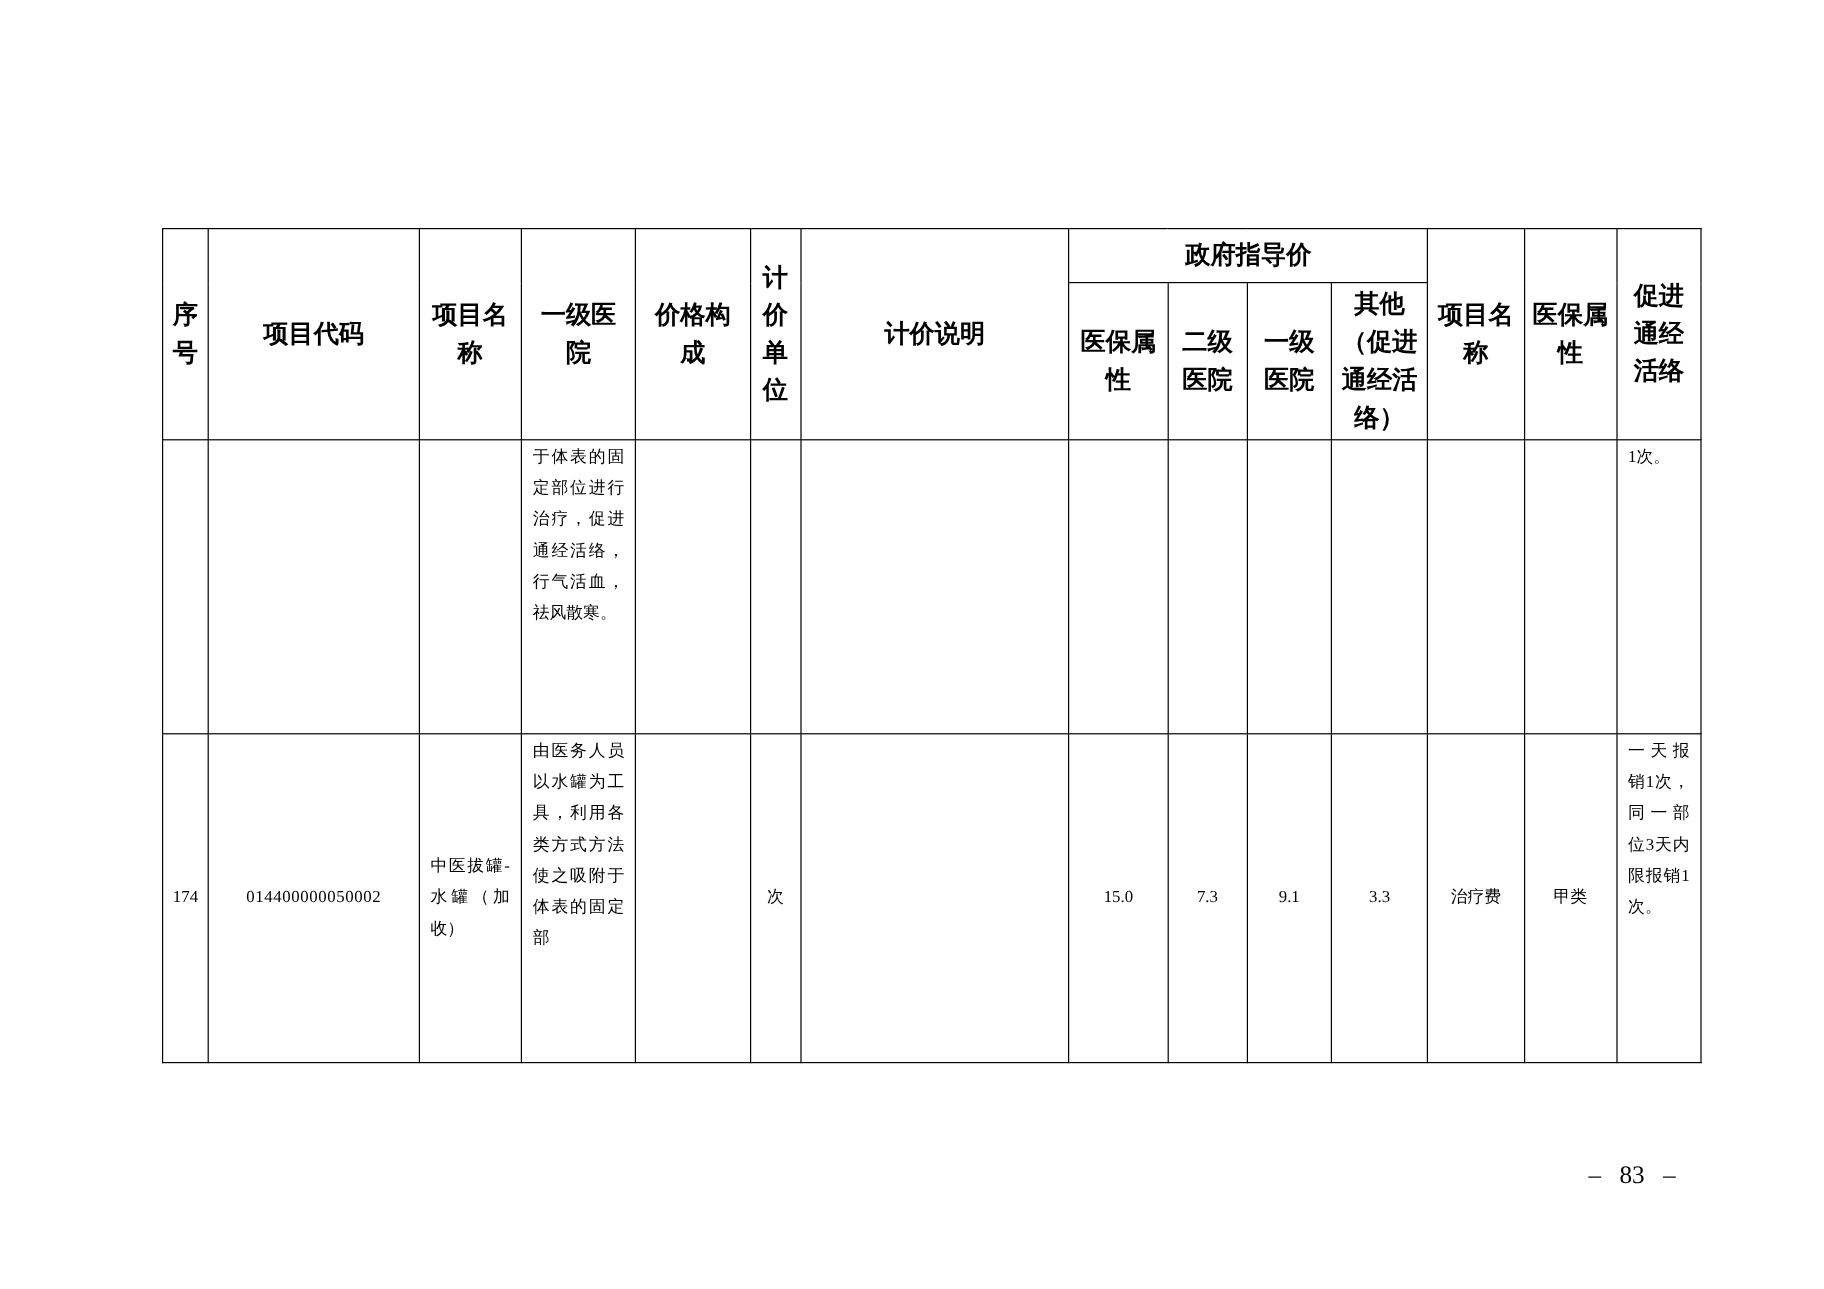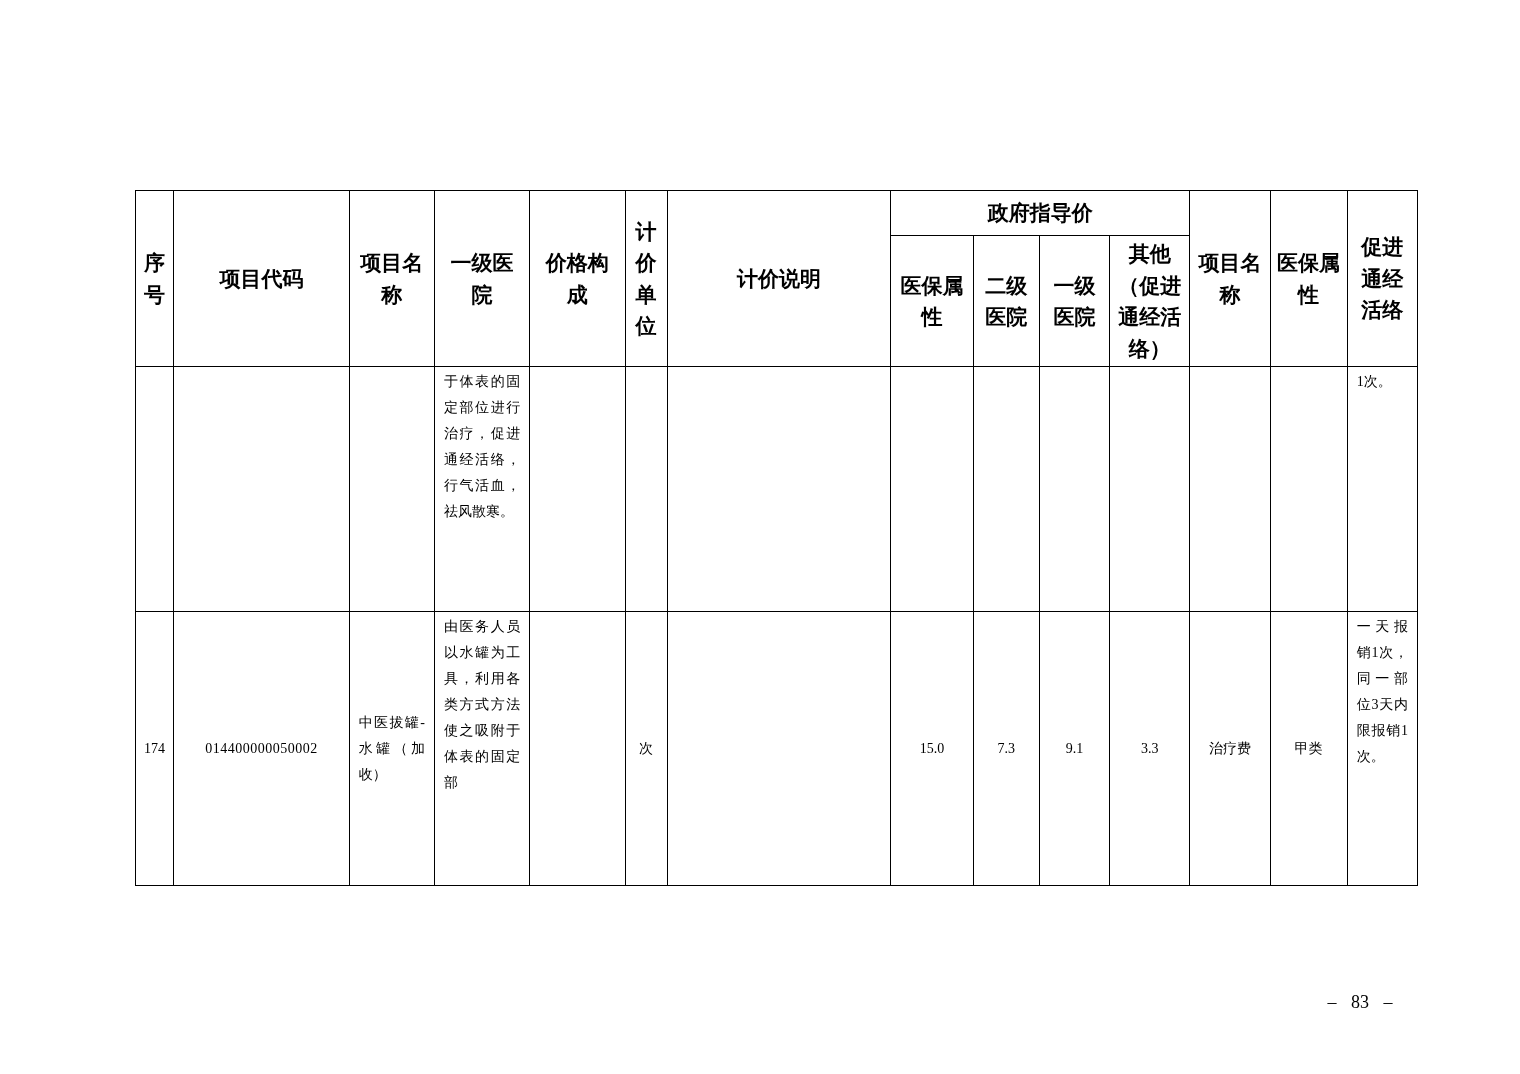--- a/index.html
+++ b/index.html
@@ -54,24 +54,24 @@
     text-align: justify;
     text-justify: inter-character;
     text-align-last: left;
     padding: 2px 9px;
   }
   td.code-cell {
     letter-spacing: 0.5px;
   }
   .page-number {
     position: absolute;
-    left: 1290px; top: 992px;
+    left: 1290px; top: 967px;
     width: 140px;
     text-align: center;
-    font-size: 18px;
+    font-size: 21px;
     word-spacing: 10px;
     font-family: "Liberation Serif", "DejaVu Serif", serif;
   }
 </style>
 </head>
 <body>
 
 <div class="page">
 
   <table class="price-table">

